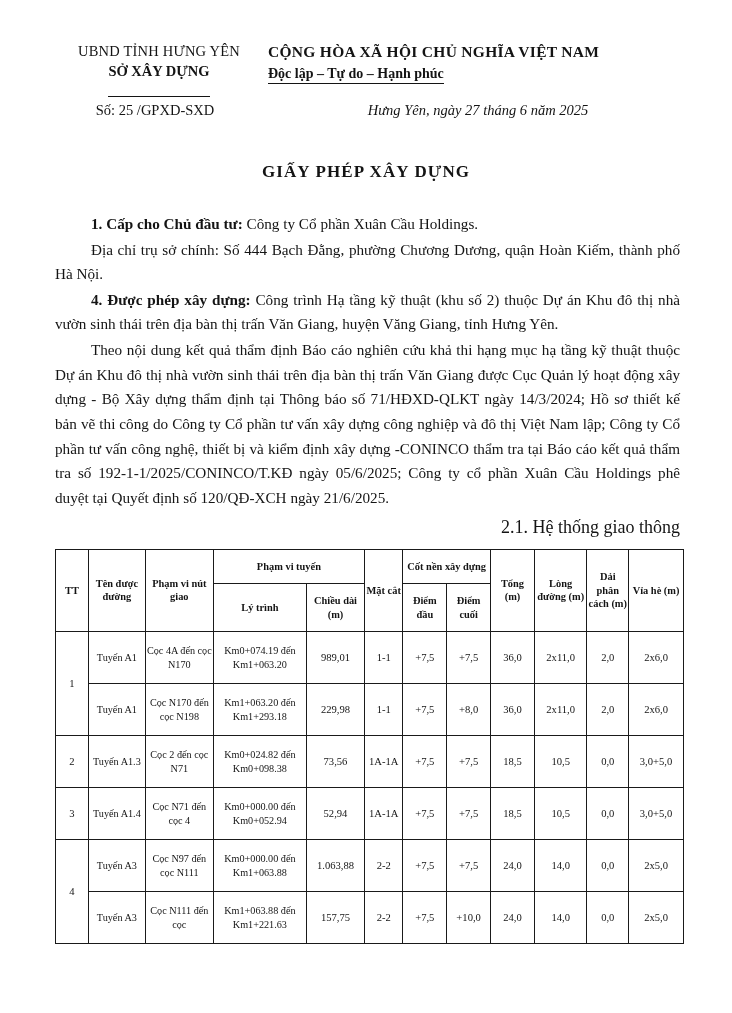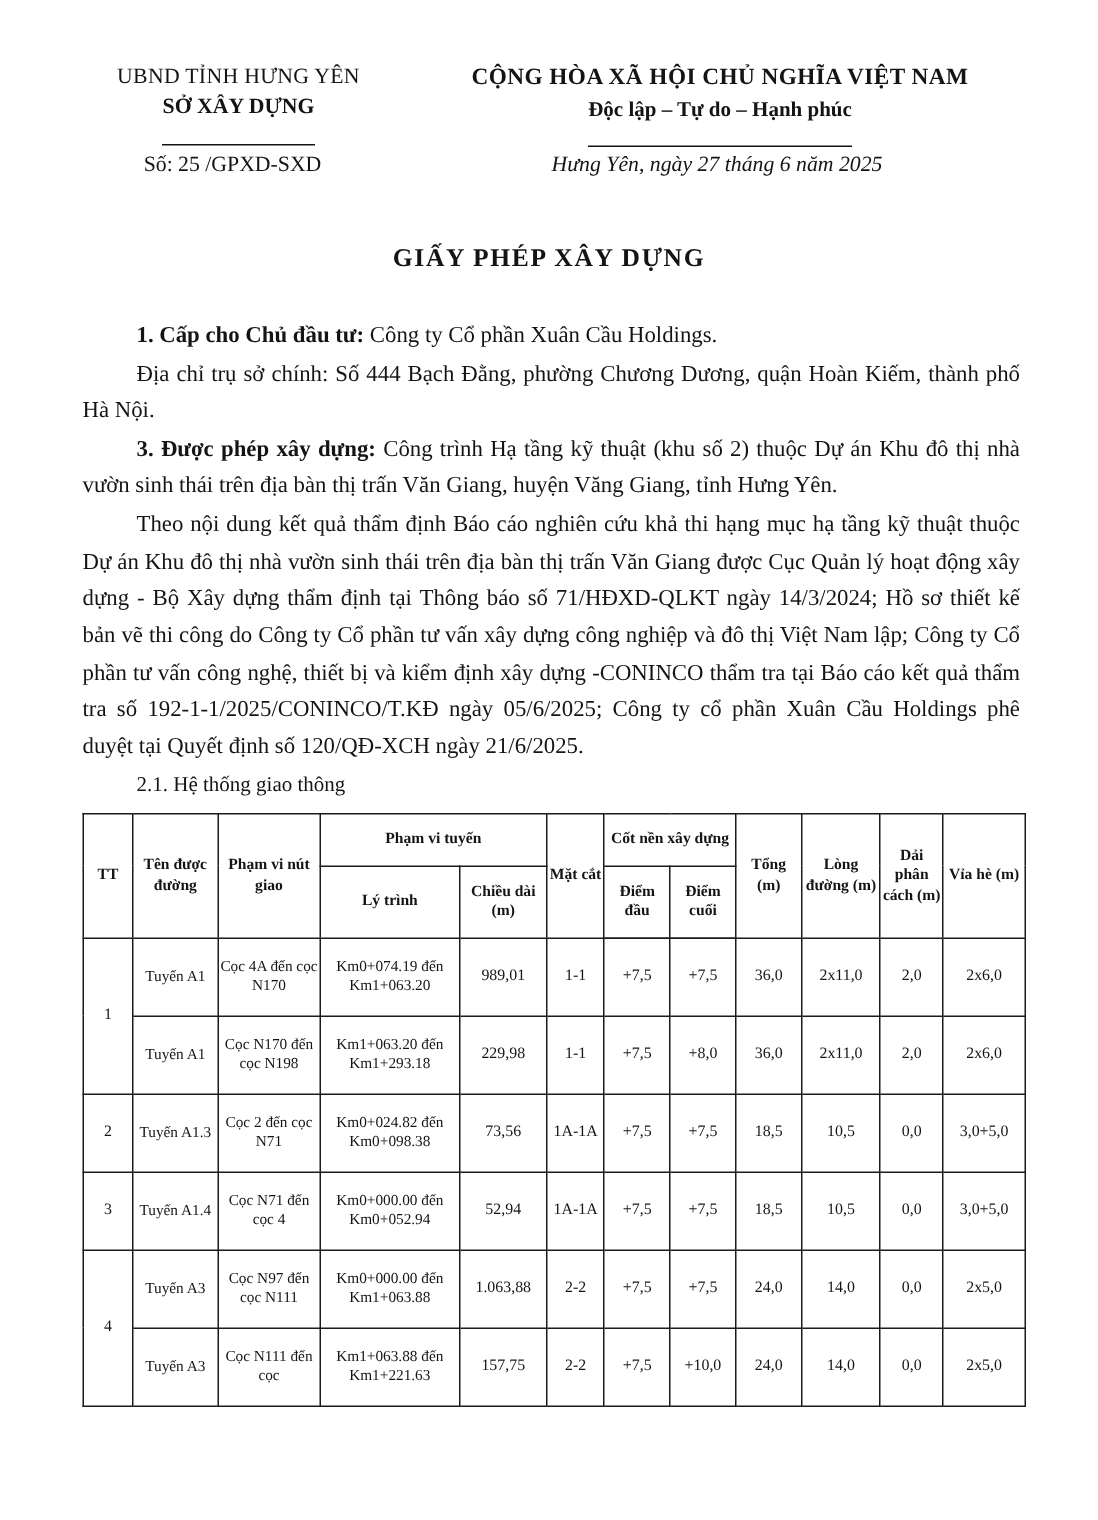--- a/index.html
+++ b/index.html
@@ -30,21 +30,21 @@
     align-items: flex-start;
     padding: 40px 40px 0 40px;
   }
   .hdr-left {
     width: 218px;
     text-align: center;
     padding-left: 10px;
   }
   .hdr-right {
     flex: 1;
-    text-align: center;
+    text-align: left;
   }
   .org-line1 {
     font-size: 14.5px;
     letter-spacing: .2px;
     line-height: 1.35;
     white-space: nowrap;
   }
   .org-line2 {
     font-size: 14.5px;
     font-weight: bold;
@@ -61,21 +61,21 @@
     line-height: 1.35;
     white-space: nowrap;
   }
   .nation-line2 {
     font-size: 14px;
     font-weight: bold;
     line-height: 1.5;
   }
   .nation-line2 .ul {
     border-bottom: 1.3px solid #141414;
-    padding-bottom: 16px;
+    padding-bottom: 2px;
   }
   .numdate-row {
     display: flex;
     flex-direction: row;
     padding: 18px 40px 0 40px;
   }
   .doc-number {
     width: 218px;
     text-align: center;
     font-size: 14.5px;
@@ -108,23 +108,24 @@
     margin: 0 0 1px 0;
     font-size: 15.2px;
     line-height: 1.62;
     text-align: justify;
     text-indent: 36px;
     text-justify: inter-word;
   }
   p.para b { font-weight: bold; }
   .subheading {
     margin: 3px 0 6px 0;
-    font-size: 14px;
+    font-size: 18px;
     line-height: 1.62;
     text-indent: 36px;
+    text-align: right;
   }
 
   
   .tbl-wrap {
     padding: 0 48px 0 55px;
     margin-top: 2px;
   }
   table.road-table {
     border-collapse: collapse;
     width: 100%;
@@ -169,21 +170,21 @@
   <div class="numdate-row">
     <div class="doc-number">Số:  25  /GPXD-SXD</div>
     <div class="doc-date">Hưng Yên, ngày  27  tháng 6 năm 2025</div>
   </div>
 
   <div class="doc-title">GIẤY PHÉP XÂY DỰNG</div>
 
   <div class="body-wrap">
     <p class="para"><b>1. Cấp cho Chủ đầu tư:</b><span> Công ty Cổ phần Xuân Cầu Holdings.</span></p>
     <p class="para">Địa chỉ trụ sở chính: Số 444 Bạch Đằng, phường Chương Dương, quận Hoàn Kiếm, thành phố Hà Nội.</p>
-    <p class="para"><b>3. Được phép xây dựng:</b><span> Công trình Hạ tầng kỹ thuật (khu số 2) thuộc Dự án Khu đô thị nhà vườn sinh thái trên địa bàn thị trấn Văn Giang, huyện Văng Giang, tỉnh Hưng Yên.</span></p>
+    <p class="para"><b>4. Được phép xây dựng:</b><span> Công trình Hạ tầng kỹ thuật (khu số 2) thuộc Dự án Khu đô thị nhà vườn sinh thái trên địa bàn thị trấn Văn Giang, huyện Văng Giang, tỉnh Hưng Yên.</span></p>
     <p class="para">Theo nội dung kết quả thẩm định Báo cáo nghiên cứu khả thi hạng mục hạ tầng kỹ thuật thuộc Dự án Khu đô thị nhà vườn sinh thái trên địa bàn thị trấn Văn Giang được Cục Quản lý hoạt động xây dựng - Bộ Xây dựng thẩm định tại Thông báo số 71/HĐXD-QLKT ngày 14/3/2024; Hồ sơ thiết kế bản vẽ thi công do Công ty Cổ phần tư vấn xây dựng công nghiệp và đô thị Việt Nam lập; Công ty Cổ phần tư vấn công nghệ, thiết bị và kiểm định xây dựng -CONINCO thẩm tra tại Báo cáo kết quả thẩm tra số 192-1-1/2025/CONINCO/T.KĐ ngày 05/6/2025; Công ty cổ phần Xuân Cầu Holdings phê duyệt tại Quyết định số 120/QĐ-XCH ngày 21/6/2025.</p>
     <div class="subheading">2.1. Hệ thống giao thông</div>
   </div>
 
   <div class="tbl-wrap">
     <table class="road-table">
       <colgroup>
         <col style="width:30px">
         <col style="width:52px">
         <col style="width:62px">

